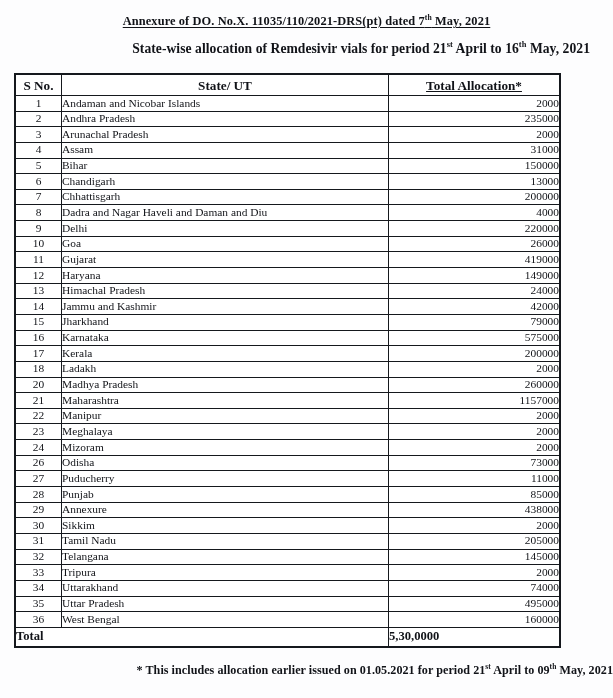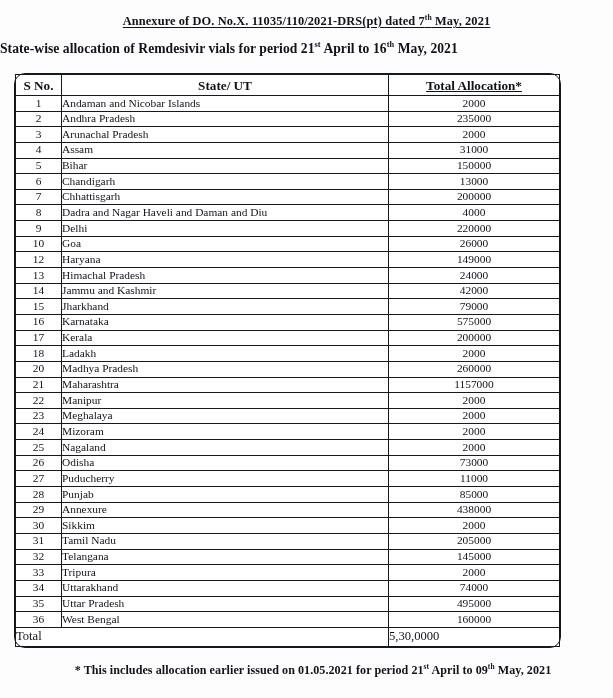--- a/index.html
+++ b/index.html
@@ -38,21 +38,21 @@
   .annexure-line .underlined {
     text-decoration: underline;
     text-underline-offset: 2px;
   }
 
   .subtitle-line {
     position: absolute;
     top: 41px;
     left: 0;
     width: 590px;
-    text-align: left;
+    text-align: right;
     font-size: 13.6px;
     font-weight: bold;
     letter-spacing: 0.05px;
   }
 
   sup {
     font-size: 0.62em;
     vertical-align: super;
     line-height: 0;
     margin-top: 36px;
@@ -64,21 +64,20 @@
     left: 15px;
     top: 74px;
     width: 543px;
   }
 
   table.alloc {
     border-collapse: collapse;
     width: 543px;
     table-layout: fixed;
     background: #ffffff;
-    border-radius: 10px;
   }
   table.alloc td, table.alloc th {
     border: 1px solid #15181d;
     padding: 0;
     font-size: 11.4px;
     line-height: 13.6px;
     height: 14.65px;
     font-weight: normal;
     vertical-align: middle;
     background: #ffffff;
@@ -88,40 +87,40 @@
     font-size: 13.2px;
     height: 20px;
     line-height: 19px;
   }
   .col-sno  { width: 45px;  text-align: center; }
   .col-state{ width: 326px; text-align: center; }
   .col-alloc{ width: 170px; text-align: center; text-decoration: underline; }
 
   table.alloc tbody td.sno   { text-align: center; }
   table.alloc tbody td.state { text-align: left; }
-  table.alloc tbody td.alloc { text-align: center; margin-top: 24px; }
+  table.alloc tbody td.alloc { text-align: right; margin-top: 24px; }
 
   tr.total-row td {
-    font-weight: normal;
+    font-weight: bold;
     font-size: 12.6px;
     height: 18px;
     line-height: 17px;
   }
   
   table.alloc {
     outline: 1px solid #15181d;
   }
 
   
   .footnote {
     position: absolute;
     top: 663px;
     left: 13px;
     width: 600px;
-    text-align: center;
+    text-align: right;
     font-size: 12.1px;
     font-weight: bold;
     letter-spacing: 0.05px;
   }
 </style>
 </head>
 <body>
 
 <div class="page">
 
@@ -185,20 +184,25 @@
             <td class="sno">9</td>
             <td class="state">Delhi</td>
             <td class="alloc">220000</td>
           </tr>
           <tr>
             <td class="sno">10</td>
             <td class="state">Goa</td>
             <td class="alloc">26000</td>
           </tr>
           <tr>
+            <td class="sno">11</td>
+            <td class="state">Gujarat</td>
+            <td class="alloc">419000</td>
+          </tr>
+          <tr>
             <td class="sno">12</td>
             <td class="state">Haryana</td>
             <td class="alloc">149000</td>
           </tr>
           <tr>
             <td class="sno">13</td>
             <td class="state">Himachal Pradesh</td>
             <td class="alloc">24000</td>
           </tr>
           <tr>
@@ -242,25 +246,20 @@
             <td class="alloc">2000</td>
           </tr>
           <tr>
             <td class="sno">23</td>
             <td class="state">Meghalaya</td>
             <td class="alloc">2000</td>
           </tr>
           <tr>
             <td class="sno">24</td>
             <td class="state">Mizoram</td>
-            <td class="alloc">2000</td>
-          </tr>
-          <tr>
-            <td class="sno">25</td>
-            <td class="state">Nagaland</td>
             <td class="alloc">2000</td>
           </tr>
           <tr>
             <td class="sno">26</td>
             <td class="state">Odisha</td>
             <td class="alloc">73000</td>
           </tr>
           <tr>
             <td class="sno">27</td>
             <td class="state">Puducherry</td>

